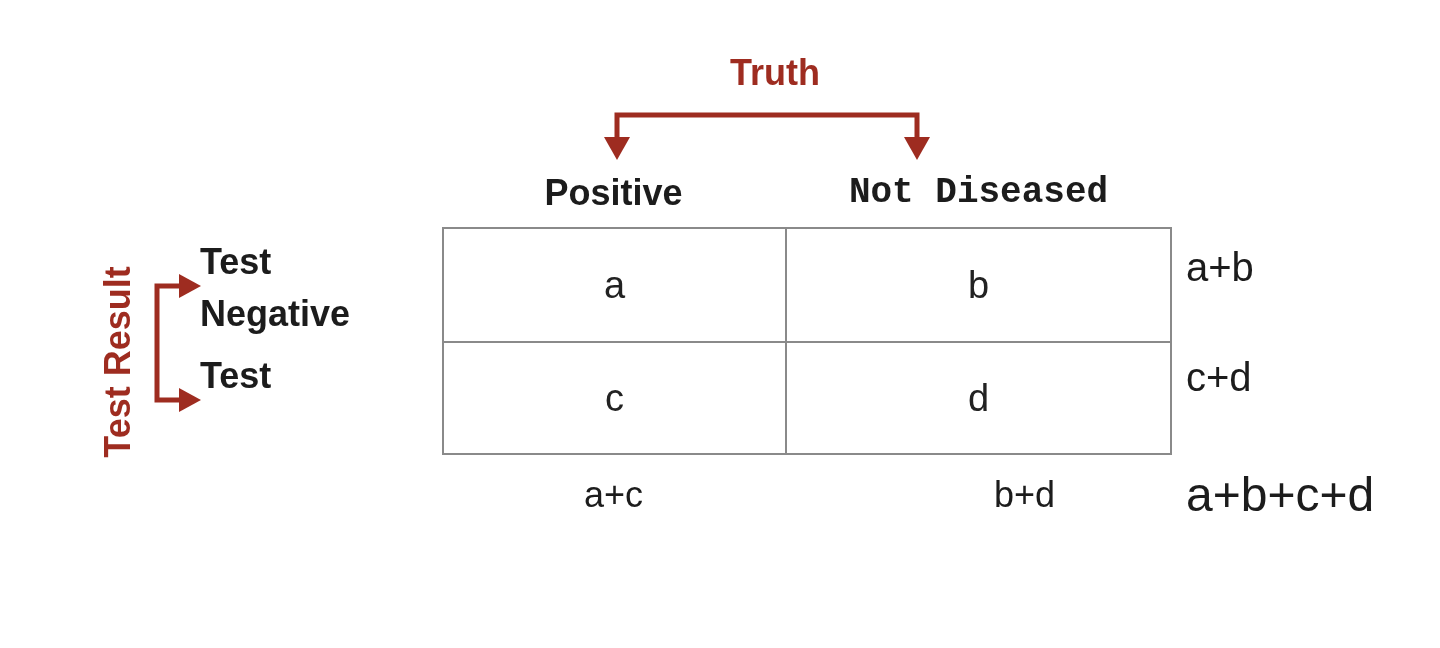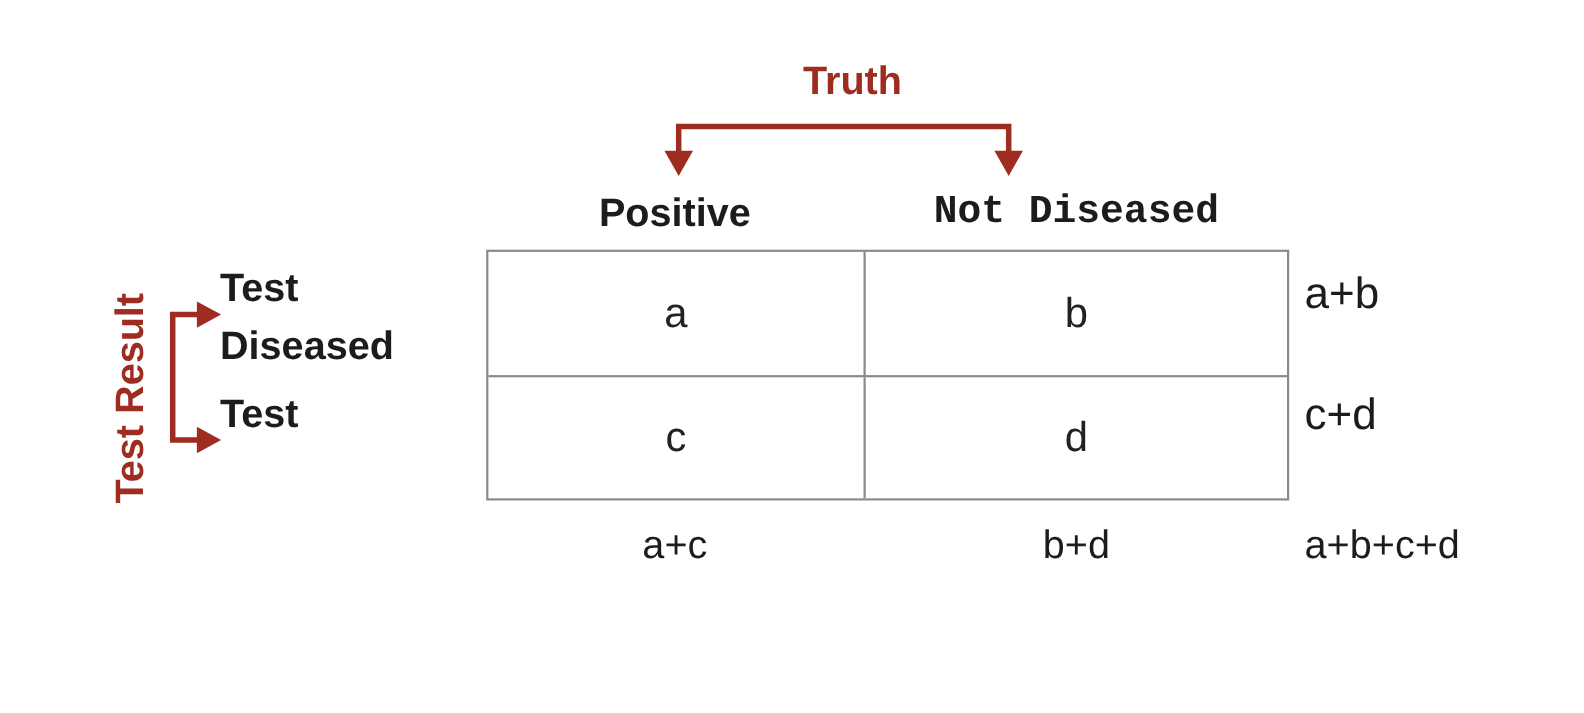--- a/index.html
+++ b/index.html
@@ -125,26 +125,26 @@
   .row-total.r1 { top: 246px; }
   .row-total.r2 { top: 356px; }
   .col-total {
     position: absolute;
     top: 474px;
     font-size: 36px;
     line-height: 42px;
     text-align: center;
   }
   .col-total.c1 { left: 442px; width: 343px; }
-  .col-total.c2 { left: 785px; width: 387px; text-align: center; }
+  .col-total.c2 { left: 831px; width: 387px; text-align: center; }
   .grand-total {
     position: absolute;
     left: 1186px;
     top: 474px;
-    font-size: 36px;
+    font-size: 48px;
     line-height: 42px;
     text-align: right;
   }
 </style>
 </head>
 <body>
 
 <div class="canvas">
 
   <div class="truth-label">Truth</div>
@@ -161,21 +161,21 @@
   <div class="test-result-label">Test Result</div>
 
   <svg class="bracket test-result-bracket" viewBox="0 0 60 155" aria-hidden="true">
     <path d="M 38 20 L 14 20 L 14 134 L 38 134"></path>
     <polygon points="36,8 36,32 58,20"></polygon>
     <polygon points="36,122 36,146 58,134"></polygon>
   </svg>
 
   <div class="row-label positive">
     <div>Test</div>
-    <div>Diseased</div>
+    <div>Negative</div>
   </div>
   <div class="row-label negative">
     <div>Test</div>
   </div>
 
   <div class="matrix">
     <div class="cell c-a">a</div>
     <div class="cell c-b">b</div>
     <div class="cell c-c">c</div>
     <div class="cell c-d">d</div>

